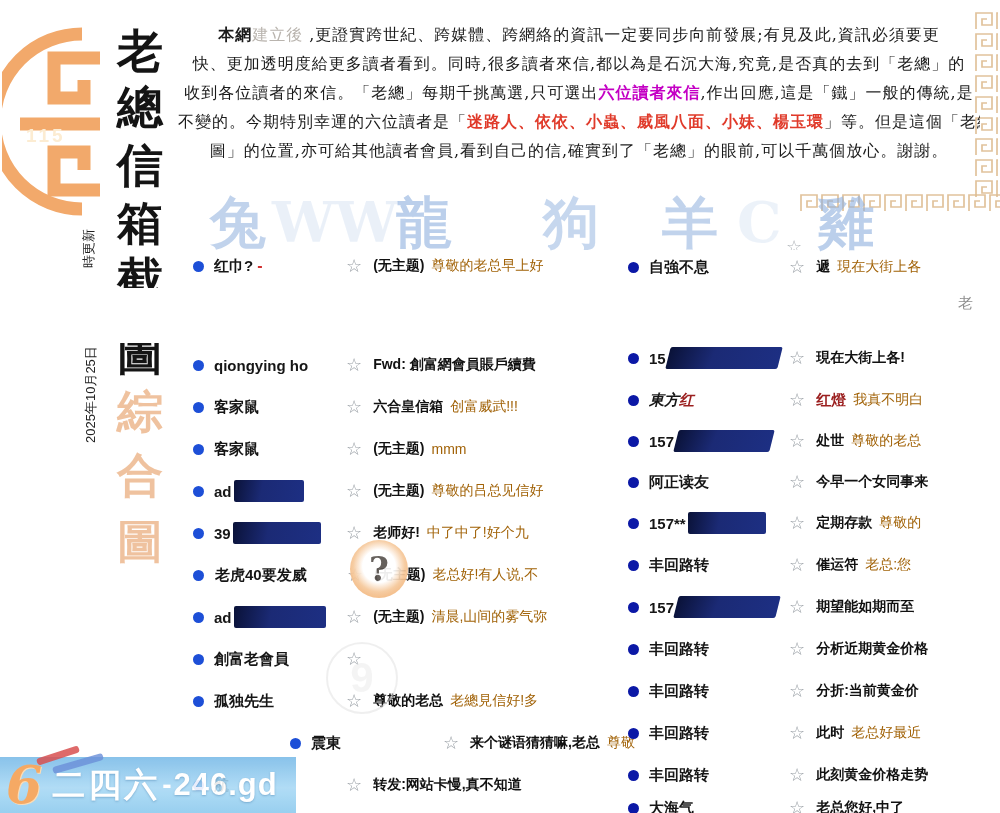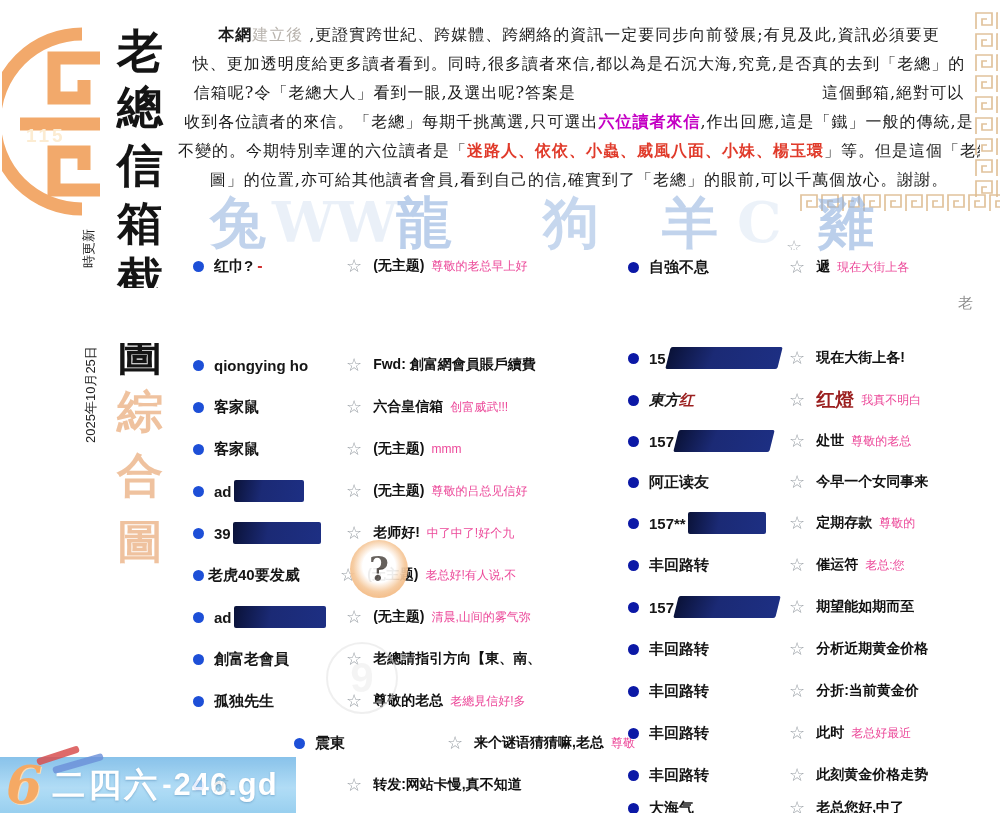--- a/index.html
+++ b/index.html
@@ -50,22 +50,22 @@
   .dot { width:11px; height:11px; border-radius:50%; flex:0 0 auto; }
   .sender-wrap { display:flex; align-items:center; overflow:hidden; flex:0 0 auto; }
   .sender { font-weight:700; font-size:15px; color:#161616; }
   .sender-red { font-weight:700; font-size:15px; color:#9b1f1f; }
   .sender-mark { color:#d03030; font-weight:700; margin-left:4px; }
   .redact { height:22px; margin-left:2px; border-radius:2px;
     background:linear-gradient(100deg,#0a1238 0%,#1b2a75 40%,#1d2f83 100%); }
   .redact.skew { transform:skewX(-14deg); }
   .star { color:#9aa0a6; font-size:18px; flex:0 0 auto; margin-right:11px; }
   .subj-bold { font-weight:700; font-size:14px; color:#111; }
-  .subj-red  { font-weight:700; font-size:19px; color:#9b1f1f; }
-  .subj-gray { font-size:12px; color:#ec4899; margin-left:7px; }
+  .subj-red  { font-weight:700; font-size:15px; color:#9b1f1f; }
+  .subj-gray { font-size:14px; color:#a16207; margin-left:7px; }
   
   #white-band { position:absolute; left:0; top:288px; width:622px; height:55px; background:#fff; z-index:5; }
   #question-badge {
     position:absolute; left:350px; top:540px; width:58px; height:58px; border-radius:50%;
     background:radial-gradient(circle at 50% 45%, #fff 38%, #f6c89a 60%, #ef9d54 100%);
     display:flex; align-items:center; justify-content:center; z-index:4; opacity:.92;
   }
   #question-badge span { font-size:34px; font-weight:700; color:#5a5450; font-family:"DejaVu Serif", serif; }
   #faint-circle {
     position:absolute; left:326px; top:642px; width:72px; height:72px; border-radius:50%;
@@ -134,21 +134,20 @@
       <div class="title-ch" style="top: 230px;">截</div>
       <div class="title-ch" style="top: 304px;">圖</div>
       <div class="title-ch orange" style="top: 362px;">綜</div>
       <div class="title-ch orange" style="top: 426px;">合</div>
       <div class="title-ch orange" style="top: 492px;">圖</div>
     </div>
 
   <div id="paragraph">
       <div class="pline"><span class="seg-bold seg-seg-indent">本網</span><span class="seg-faint">建立後</span><span class="seg-norm">  ,更證實跨世紀、跨媒體、跨網絡的資訊一定要同步向前發展;有見及此,資訊必須要更</span></div>
       <div class="pline"><span class="seg-norm">快、更加透明度給更多讀者看到。同時,很多讀者來信,都以為是石沉大海,究竟,是否真的去到「老總」的</span></div>
-      <div class="pline"><span class="seg-norm">信箱呢?令「老總大人」看到一眼,及選出呢?答案是</span><span class="seg-gap"></span><span class="seg-norm">這個郵箱,絕對可以</span></div>
       <div class="pline"><span class="seg-norm">收到各位讀者的來信。「老總」每期千挑萬選,只可選出</span><span class="seg-magenta">六位讀者來信</span><span class="seg-norm">,作出回應,這是「鐵」一般的傳統,是</span></div>
       <div class="pline"><span class="seg-norm">不變的。今期特別幸運的六位讀者是「</span><span class="seg-red">迷路人、依依、小蟲、威風八面、小妹、楊玉環</span><span class="seg-norm">」等。但是這個「老總信箱截</span></div>
       <div class="pline"><span class="seg-norm">圖」的位置,亦可給其他讀者會員,看到自己的信,確實到了「老總」的眼前,可以千萬個放心。謝謝。</span></div>
     </div>
 
   <div id="zodiac-layer">
       <div class="zodiac" style="left: 210px; opacity: 0.55;">兔</div>
       <div class="zodiac" style="left: 272px; opacity: 0.18;">WW</div>
       <div class="zodiac" style="left: 396px; opacity: 0.6;">龍</div>
       <div class="zodiac" style="left: 543px; opacity: 0.5;">狗</div>
@@ -209,21 +208,21 @@
         <span class="sender-wrap" style="width: 132px; margin-left: 10px;">
           <span class="sender">39</span>
           <span class="redact" style="width: 88px;"></span>
         </span>
         <span class="star">☆</span>
         <span class="subj-bold">老师好!</span>
         <span class="subj-gray">中了中了!好个九</span>
       </div>
       <div class="mailrow" style="left: 193px; top: 561px; width: 442px;">
         <span class="dot" style="background: rgb(29, 79, 215);"></span>
-        <span class="sender-wrap" style="width: 132px; margin-left: 4px;">
+        <span class="sender-wrap" style="width: 132px; margin-left: 11px;">
           <span class="sender">老虎40要发威</span>
         </span>
         <span class="star">☆</span>
         <span class="subj-bold">(无主题)</span>
         <span class="subj-gray">老总好!有人说,不</span>
       </div>
       <div class="mailrow" style="left: 193px; top: 603px; width: 442px;">
         <span class="dot" style="background: rgb(29, 79, 215);"></span>
         <span class="sender-wrap" style="width: 132px; margin-left: 10px;">
           <span class="sender">ad</span>
@@ -232,21 +231,20 @@
         <span class="star">☆</span>
         <span class="subj-bold">(无主题)</span>
         <span class="subj-gray">清晨,山间的雾气弥</span>
       </div>
       <div class="mailrow" style="left: 193px; top: 645px; width: 442px;">
         <span class="dot" style="background: rgb(29, 79, 215);"></span>
         <span class="sender-wrap" style="width: 132px; margin-left: 10px;">
           <span class="sender">創富老會員</span>
         </span>
         <span class="star">☆</span>
-        <span class="subj-bold">老總請指引方向【東、南、</span>
       </div>
       <div class="mailrow" style="left: 193px; top: 687px; width: 442px;">
         <span class="dot" style="background: rgb(29, 79, 215);"></span>
         <span class="sender-wrap" style="width: 132px; margin-left: 10px;">
           <span class="sender">孤独先生</span>
         </span>
         <span class="star">☆</span>
         <span class="subj-bold">尊敬的老总</span>
         <span class="subj-gray">老總見信好!多</span>
       </div>

